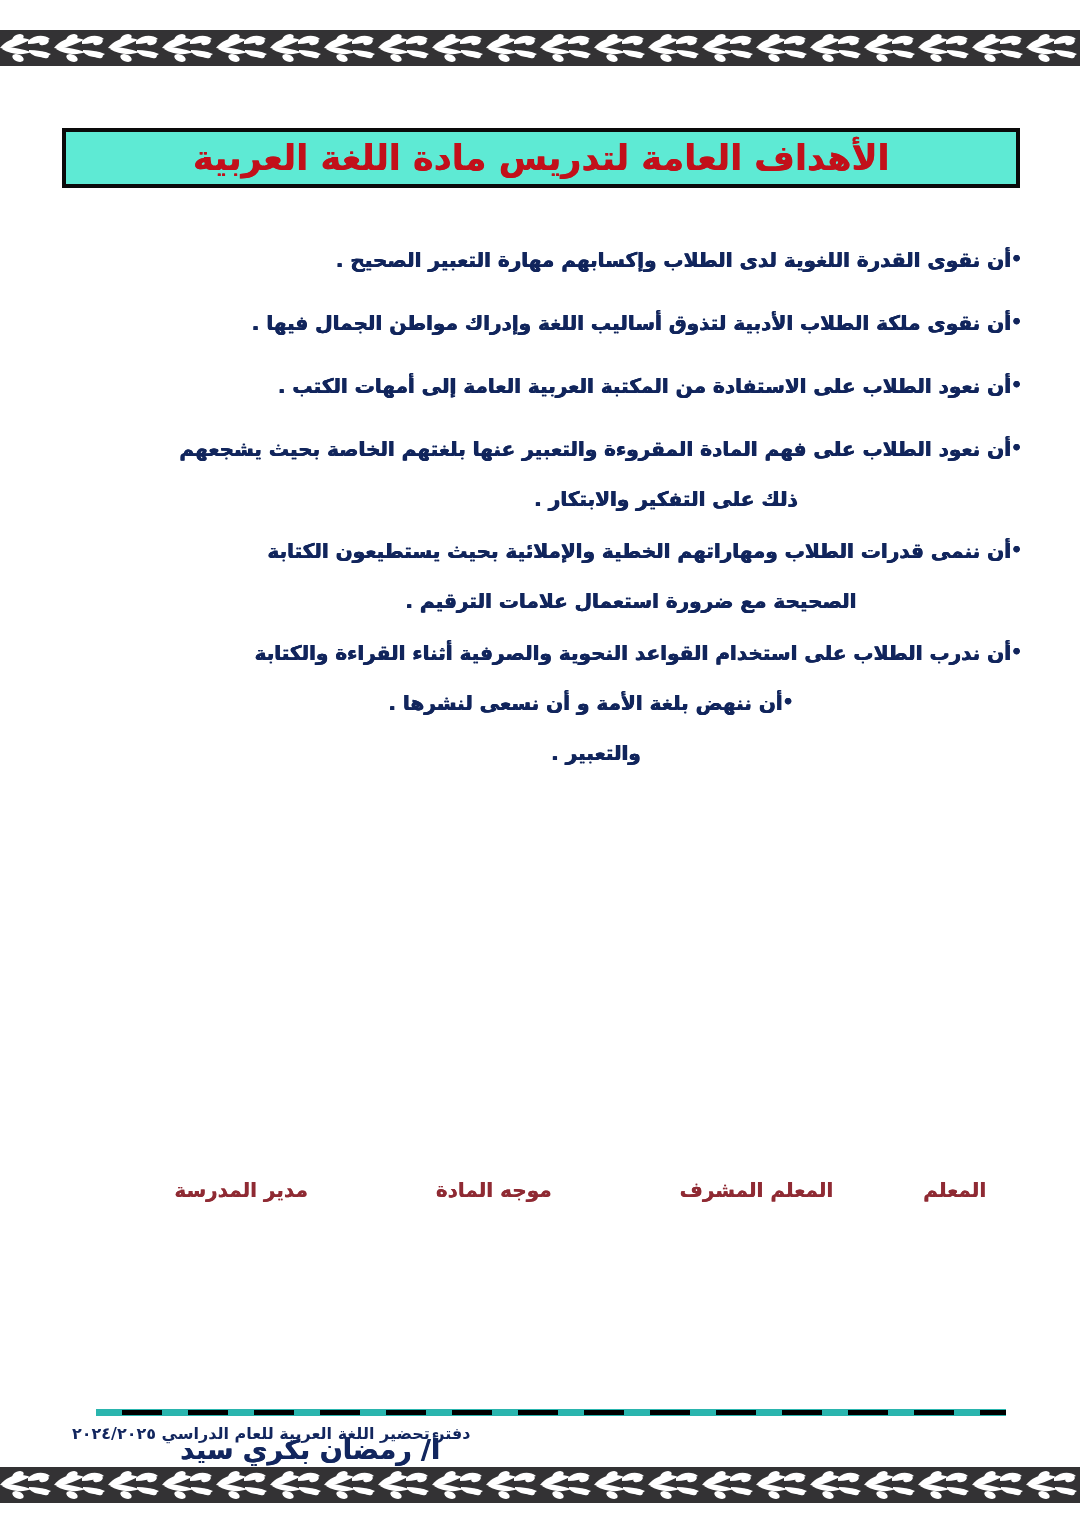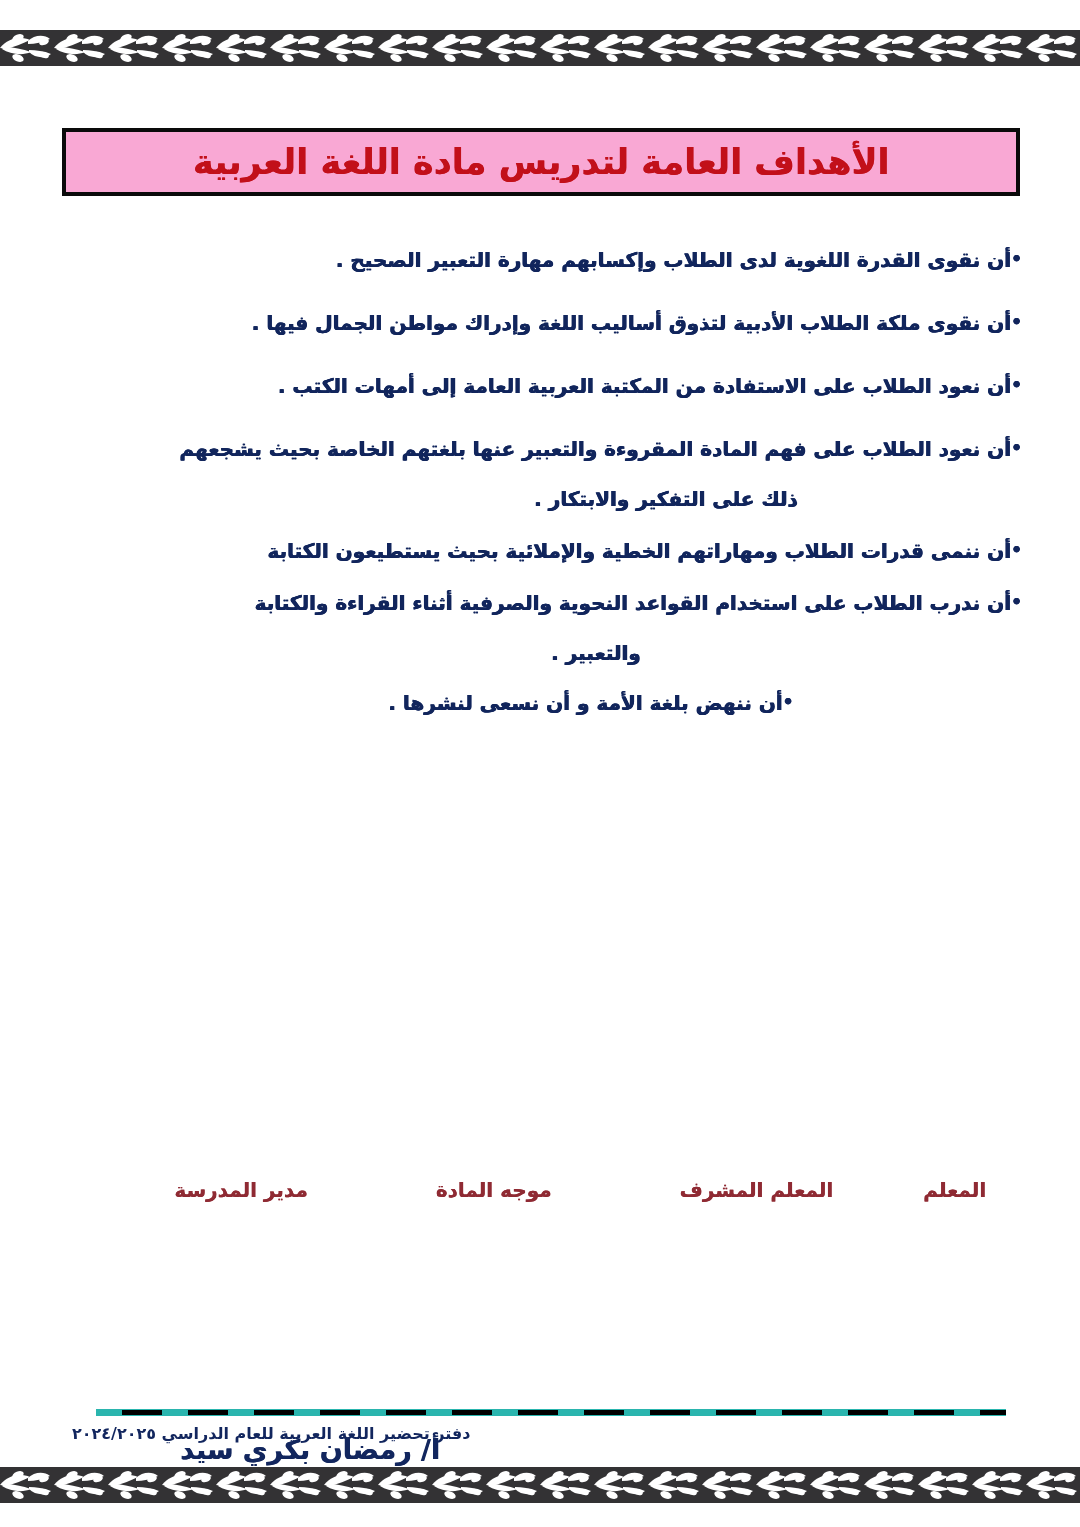--- a/index.html
+++ b/index.html
@@ -34,23 +34,23 @@
     width: 1080px;
     height: 36px;
   }
 
   
   .title-box {
     position: absolute;
     left: 62px;
     top: 128px;
     width: 958px;
-    height: 68px;
+    height: 60px;
     border: 4px solid #0a0a0a;
-    background: #f9a8d4;
+    background: #5eead4;
     display: flex;
     align-items: center;
     justify-content: center;
     box-sizing: border-box;
   }
   .title-text {
     color: #c2101a;
     font-size: 35px;
     font-weight: bold;
     font-family: "DejaVu Sans", "Liberation Sans", sans-serif;
@@ -218,29 +218,30 @@
   </div>
 
   <div class="goal-line l4">
     <span class="bullet">•</span><span>أن نعود الطلاب على فهم المادة المقروءة والتعبير عنها بلغتهم الخاصة بحيث يشجعهم</span>
   </div>
   <div class="goal-line l4b">ذلك على التفكير والابتكار .</div>
 
   <div class="goal-line l5">
     <span class="bullet">•</span><span>أن ننمى قدرات الطلاب ومهاراتهم الخطية والإملائية بحيث يستطيعون الكتابة</span>
   </div>
+  <div class="goal-line l5b">الصحيحة مع ضرورة استعمال علامات الترقيم .</div>
 
   <div class="goal-line l6">
     <span class="bullet">•</span><span>أن ندرب الطلاب على استخدام القواعد النحوية والصرفية أثناء القراءة والكتابة</span>
   </div>
-  <div class="goal-line l6b">والتعبير     .</div>
-
   <div class="goal-line l7">
     <span class="bullet">•</span><span>أن ننهض بلغة الأمة و أن نسعى لنشرها .</span>
   </div>
+
+  <div class="goal-line l6b">والتعبير     .</div>
 
 </div>
 
 <div class="signature-row">
   <div class="sig-item sig-1">المعلم</div>
   <div class="sig-item sig-2">المعلم المشرف</div>
   <div class="sig-item sig-3">موجه المادة</div>
   <div class="sig-item sig-4">مدير المدرسة</div>
 </div>
 

